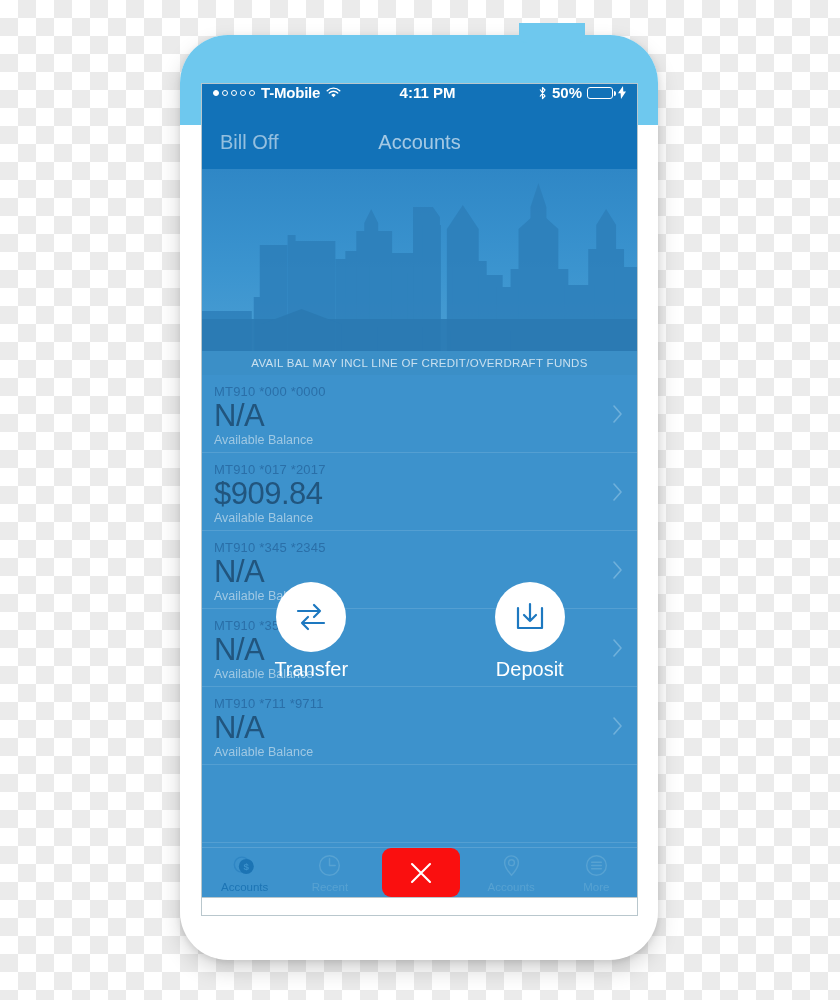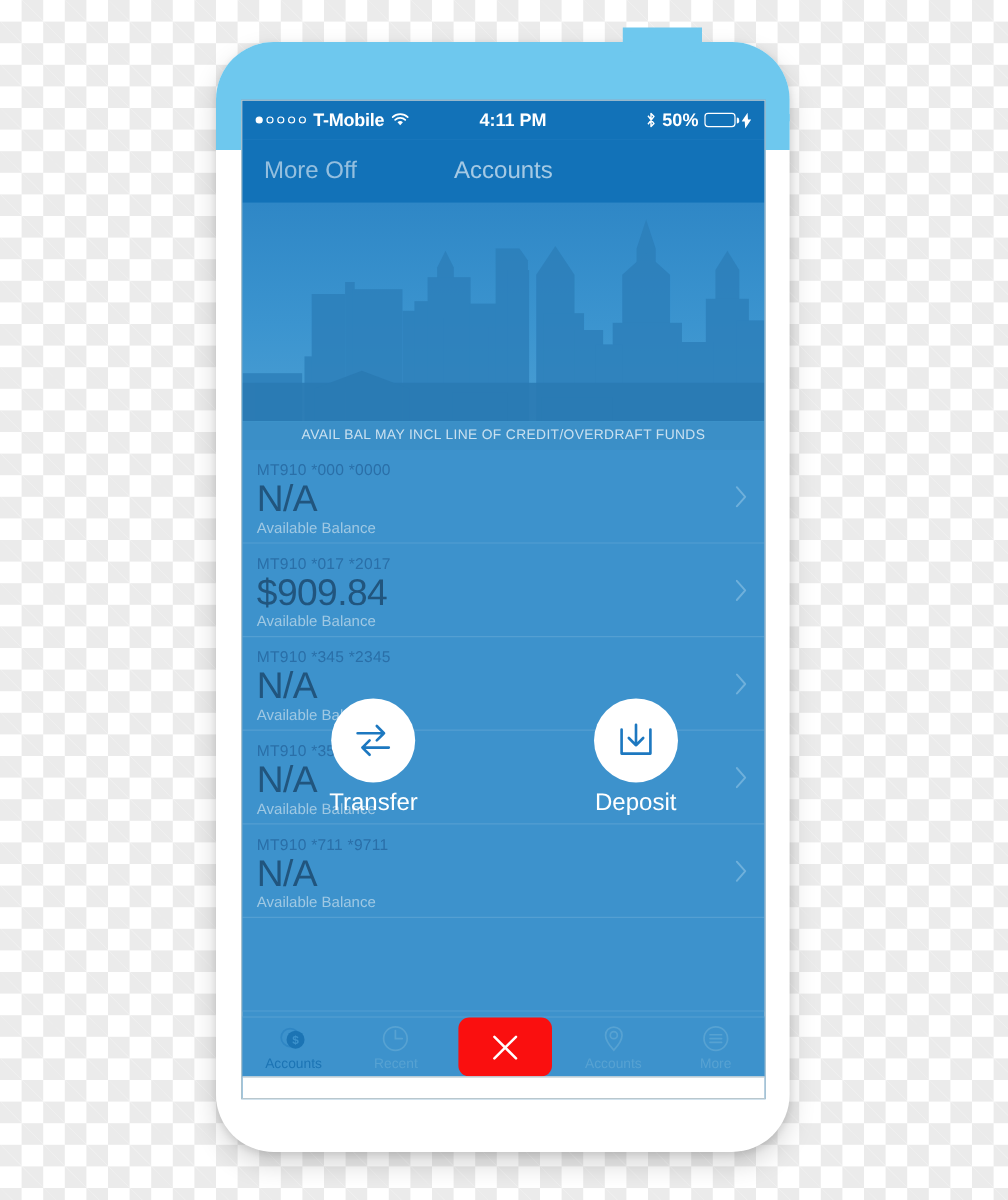--- a/index.html
+++ b/index.html
@@ -41,21 +41,21 @@
   #screen{
     position:absolute; left:21px; top:48px; width:437px; height:833px;
     background:#3d92cc;
     overflow:hidden;
     border:1px solid #b9c7cd;
   }
 
   
   .statusbar{
     height:32px; background:#1272b8; color:#fff;
-    display:flex; align-items:center; padding:0 11px;
+    display:flex; align-items:flex-start; padding:0 11px;
     font-size:15px; font-weight:bold; position:relative;
   }
   .sb-left{ display:flex; align-items:center; gap:6px;}
   .dots{ display:flex; align-items:center; gap:3px;}
   .dot{ width:6px;height:6px;border-radius:50%;border:1px solid #fff;}
   .dot.filled{ background:#fff;}
   .carrier{ font-size:15px; font-weight:bold; letter-spacing:-.2px;}
   .sb-center{ position:absolute; left:0; right:0; text-align:center; font-size:15px; font-weight:bold;padding-left:16px;}
   .sb-right{ margin-left:auto; display:flex; align-items:center; gap:5px; position:relative; z-index:2;}
   .battery{
@@ -179,21 +179,21 @@
         <span class="battery"><span class="battery-fill" style="width: 50%;"></span></span>
         <span style="display:inline-flex;">
           <svg width="8" height="13" viewBox="0 0 8 13">
               <path d="M5 0 0 7.2h2.6L3 13 8 5.6H5.3z" fill="#fff"></path>
             </svg>
         </span>
       </div>
     </div>
 
     <div class="navbar">
-      <div class="nav-left">More Off</div>
+      <div class="nav-left">Bill Off</div>
       <div class="nav-title">Accounts</div>
     </div>
 
     <div class="hero">
       <svg viewBox="0 0 437 182" preserveAspectRatio="none">
         <g fill="#2d7fba" opacity="0.85">
           <rect x="52" y="128" width="26" height="54"></rect>
           <rect x="58" y="76" width="28" height="106"></rect>
           <rect x="86" y="66" width="8" height="116"></rect>
           <rect x="92" y="72" width="42" height="110"></rect>

